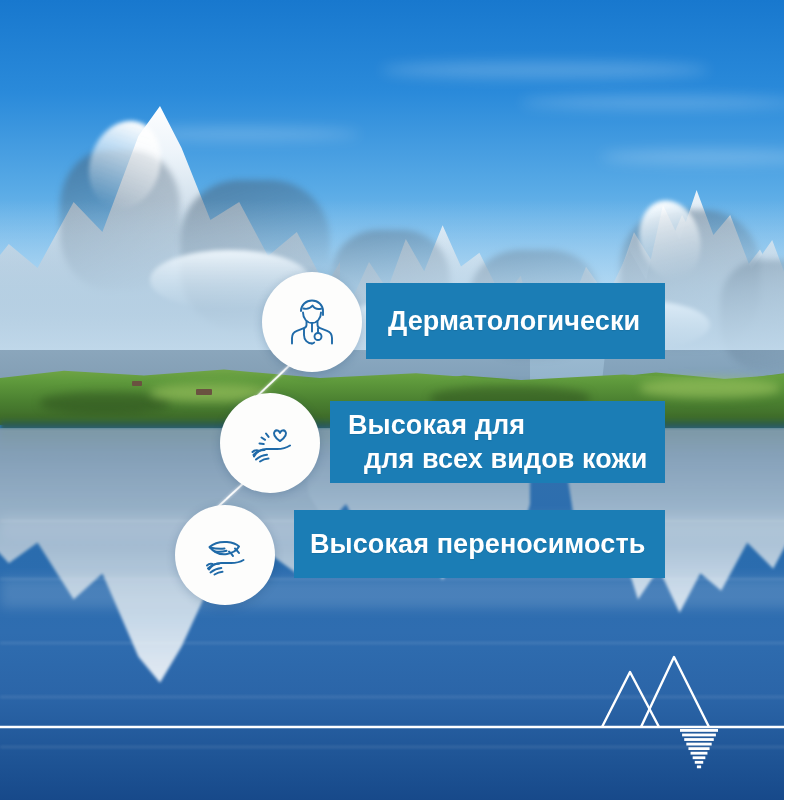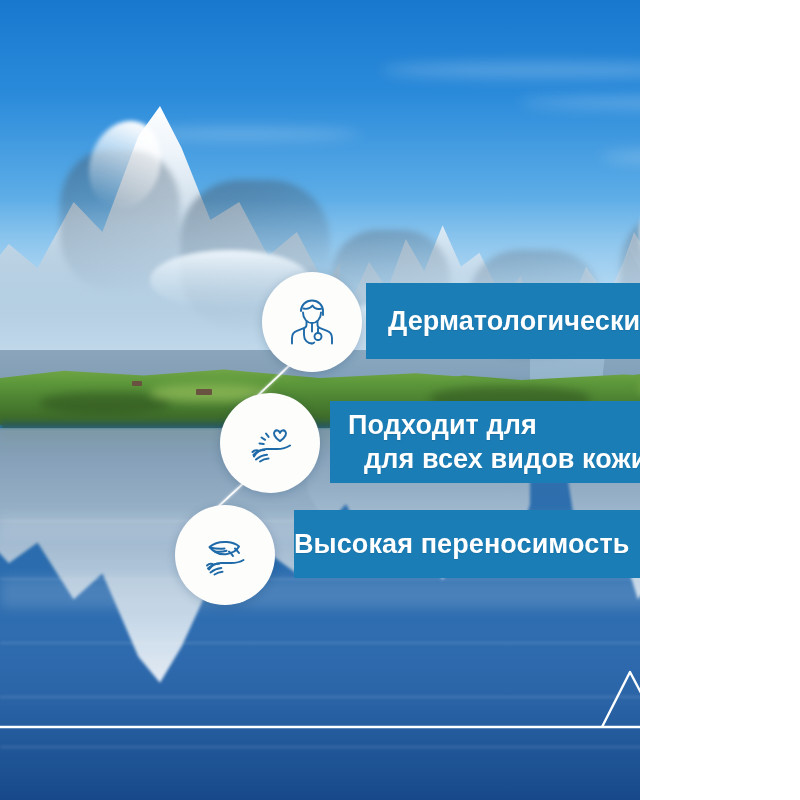--- a/index.html
+++ b/index.html
@@ -1,18 +1,18 @@
 <!DOCTYPE html>
 <html><head>
 <meta charset="utf-8">
 <style>
   html,body{margin:0;padding:0;background:#fff;}
   body{font-family:"Liberation Sans",sans-serif;}
 
-  .stage{position:relative;width:640px;height:800px;overflow:hidden;background:#2a86d8;}
+  .stage{position:relative;width:784px;height:800px;overflow:hidden;background:#2a86d8;}
 
   
   .photo{position:absolute;inset:0;overflow:hidden;}
 
   
   .sky{position:absolute;left:0;top:0;width:800px;height:330px;
        background:linear-gradient(180deg,#1878ce 0%,#2a8ada 28%,#5aabe6 58%,#8cc7ef 82%,#b7ddf4 100%);}
   .cloudwisp{position:absolute;background:rgba(255,255,255,.22);filter:blur(7px);border-radius:50%;}
 
   
@@ -172,41 +172,41 @@
         <path d="M28 22.5l2.6 3.4M23.5 26.5l3.6 2.3M21.5 32.5l4.2.6"></path>
         <path d="M16 45.5c2.5-4.5 7-7.5 12.5-7.5h10.5c5.5 0 10-1.5 13-3.5"></path>
         <path d="M14.5 41c1.5-1.5 3.5-2 5.5-1.5"></path>
         <path d="M15.5 44c3-3.5 7-5 11-5"></path>
         <path d="M18 48.5c3.5-3 7-4.5 11-4.8"></path>
         <path d="M22 50.5c2.5-1.8 5.5-2.8 8.5-3"></path>
       </g>
     </svg>
   </div>
   <div class="banner" id="bnr1" style="left: 330px; top: 401px; width: 335px; height: 82px; background: rgb(27, 125, 181); padding-left: 18px; box-sizing: border-box;">
-    <span style="font-size: 27px; line-height: 34px;">Подходит для</span>
+    <span style="font-size: 27px; line-height: 34px;">Высокая для</span>
     <span style="font-size: 27px; line-height: 34px; margin-left: 16px;">для всех видов кожи</span>
   </div>
 
   <div class="badge" id="badge2" style="left: 175px; top: 505px; width: 100px; height: 100px;">
     <svg width="64" height="64" viewBox="0 0 64 64">
       <g fill="none" stroke="#1f6aa8" stroke-width="2" stroke-linecap="round" stroke-linejoin="round">
         <path d="M16.5 24c4-3.5 11-5.5 17.5-5 6 .5 10 2.5 12 4.5-2 3.5-6.5 6.5-12 7.5-6 1-12-.5-17.5-7z"></path>
         <path d="M17 24.5c4.5 1 9.5 1.5 14.5 1"></path>
         <path d="M22 28.5c4 .5 8 .3 11.5-.8"></path>
         <path d="M42 25.5c1.5 1.5 3 3 4 4.5"></path>
         <path d="M36 28.5c1.5 1.2 3 2.8 4 4.5"></path>
         <path d="M16 46.5c2.5-4 7-6.5 12-6.5h10c5 0 9.5-1.2 12.5-3"></path>
         <path d="M14 42.5c1.5-1.5 3.5-2 5.5-1.5"></path>
         <path d="M15 45.5c3-3.2 7-4.8 11-4.8"></path>
         <path d="M17.5 49.5c3.5-2.8 7-4.2 10.8-4.5"></path>
         <path d="M21.5 51.5c2.5-1.6 5.2-2.6 8-2.8"></path>
       </g>
     </svg>
   </div>
-  <div class="banner" id="bnr2" style="left: 294px; top: 510px; width: 371px; height: 68px; background: rgb(27, 125, 181); box-sizing: border-box;">
+  <div class="banner" id="bnr2" style="left: 294px; top: 510px; width: 371px; height: 68px; background: rgb(27, 125, 181); padding-left: 16px; box-sizing: border-box;">
     <span style="font-size: 27px; line-height: 33px;">Высокая переносимость</span>
   </div>
 
   <svg class="logo" viewBox="0 0 800 800">
     <g id="logo-group">
         <line x1="0" y1="727" x2="800" y2="727" stroke="#ffffff" stroke-width="2.4"></line>
         <polyline points="602,727 630,672 659,727" fill="none" stroke="#ffffff" stroke-width="2.4" stroke-linejoin="round"></polyline>
         <polyline points="641,727 674,657 709,727" fill="none" stroke="#ffffff" stroke-width="2.4" stroke-linejoin="round"></polyline>
         <rect x="680" y="729" width="38" height="2.8244444444444445" fill="#ffffff"></rect>
         <rect x="682.1111111111111" y="733.5555555555555" width="33.77777777777778" height="2.8244444444444454" fill="#ffffff"></rect>

